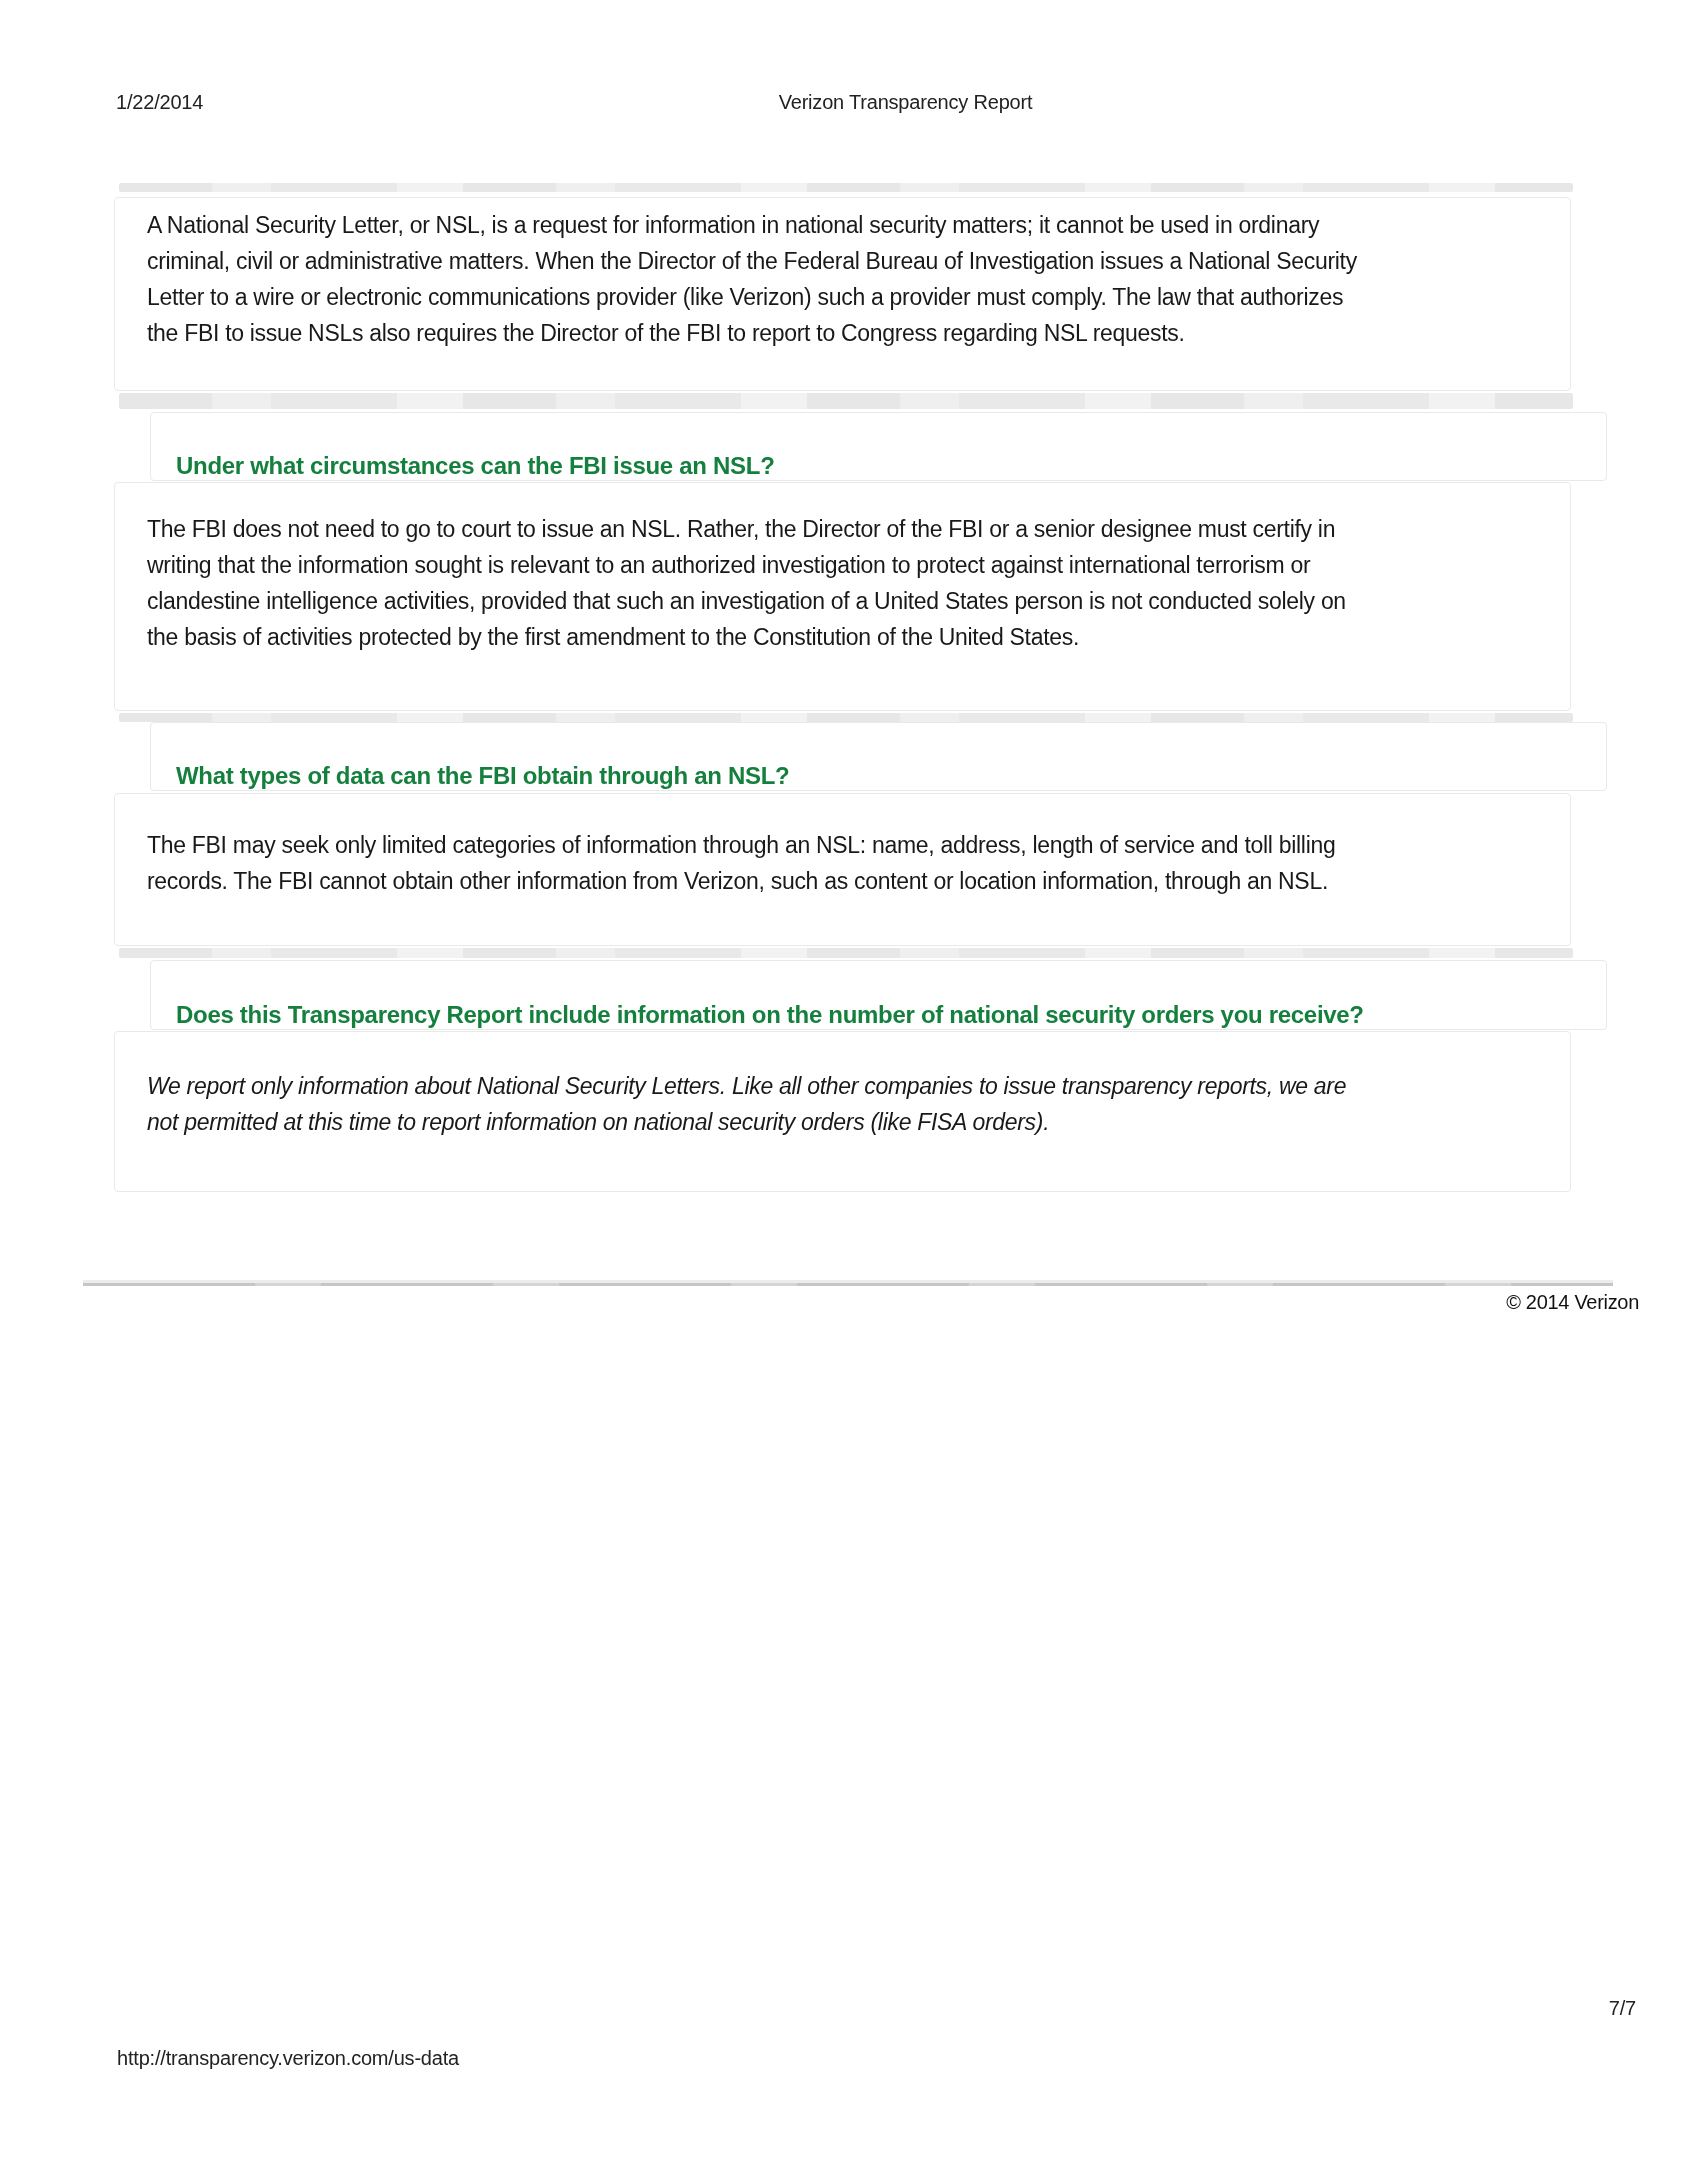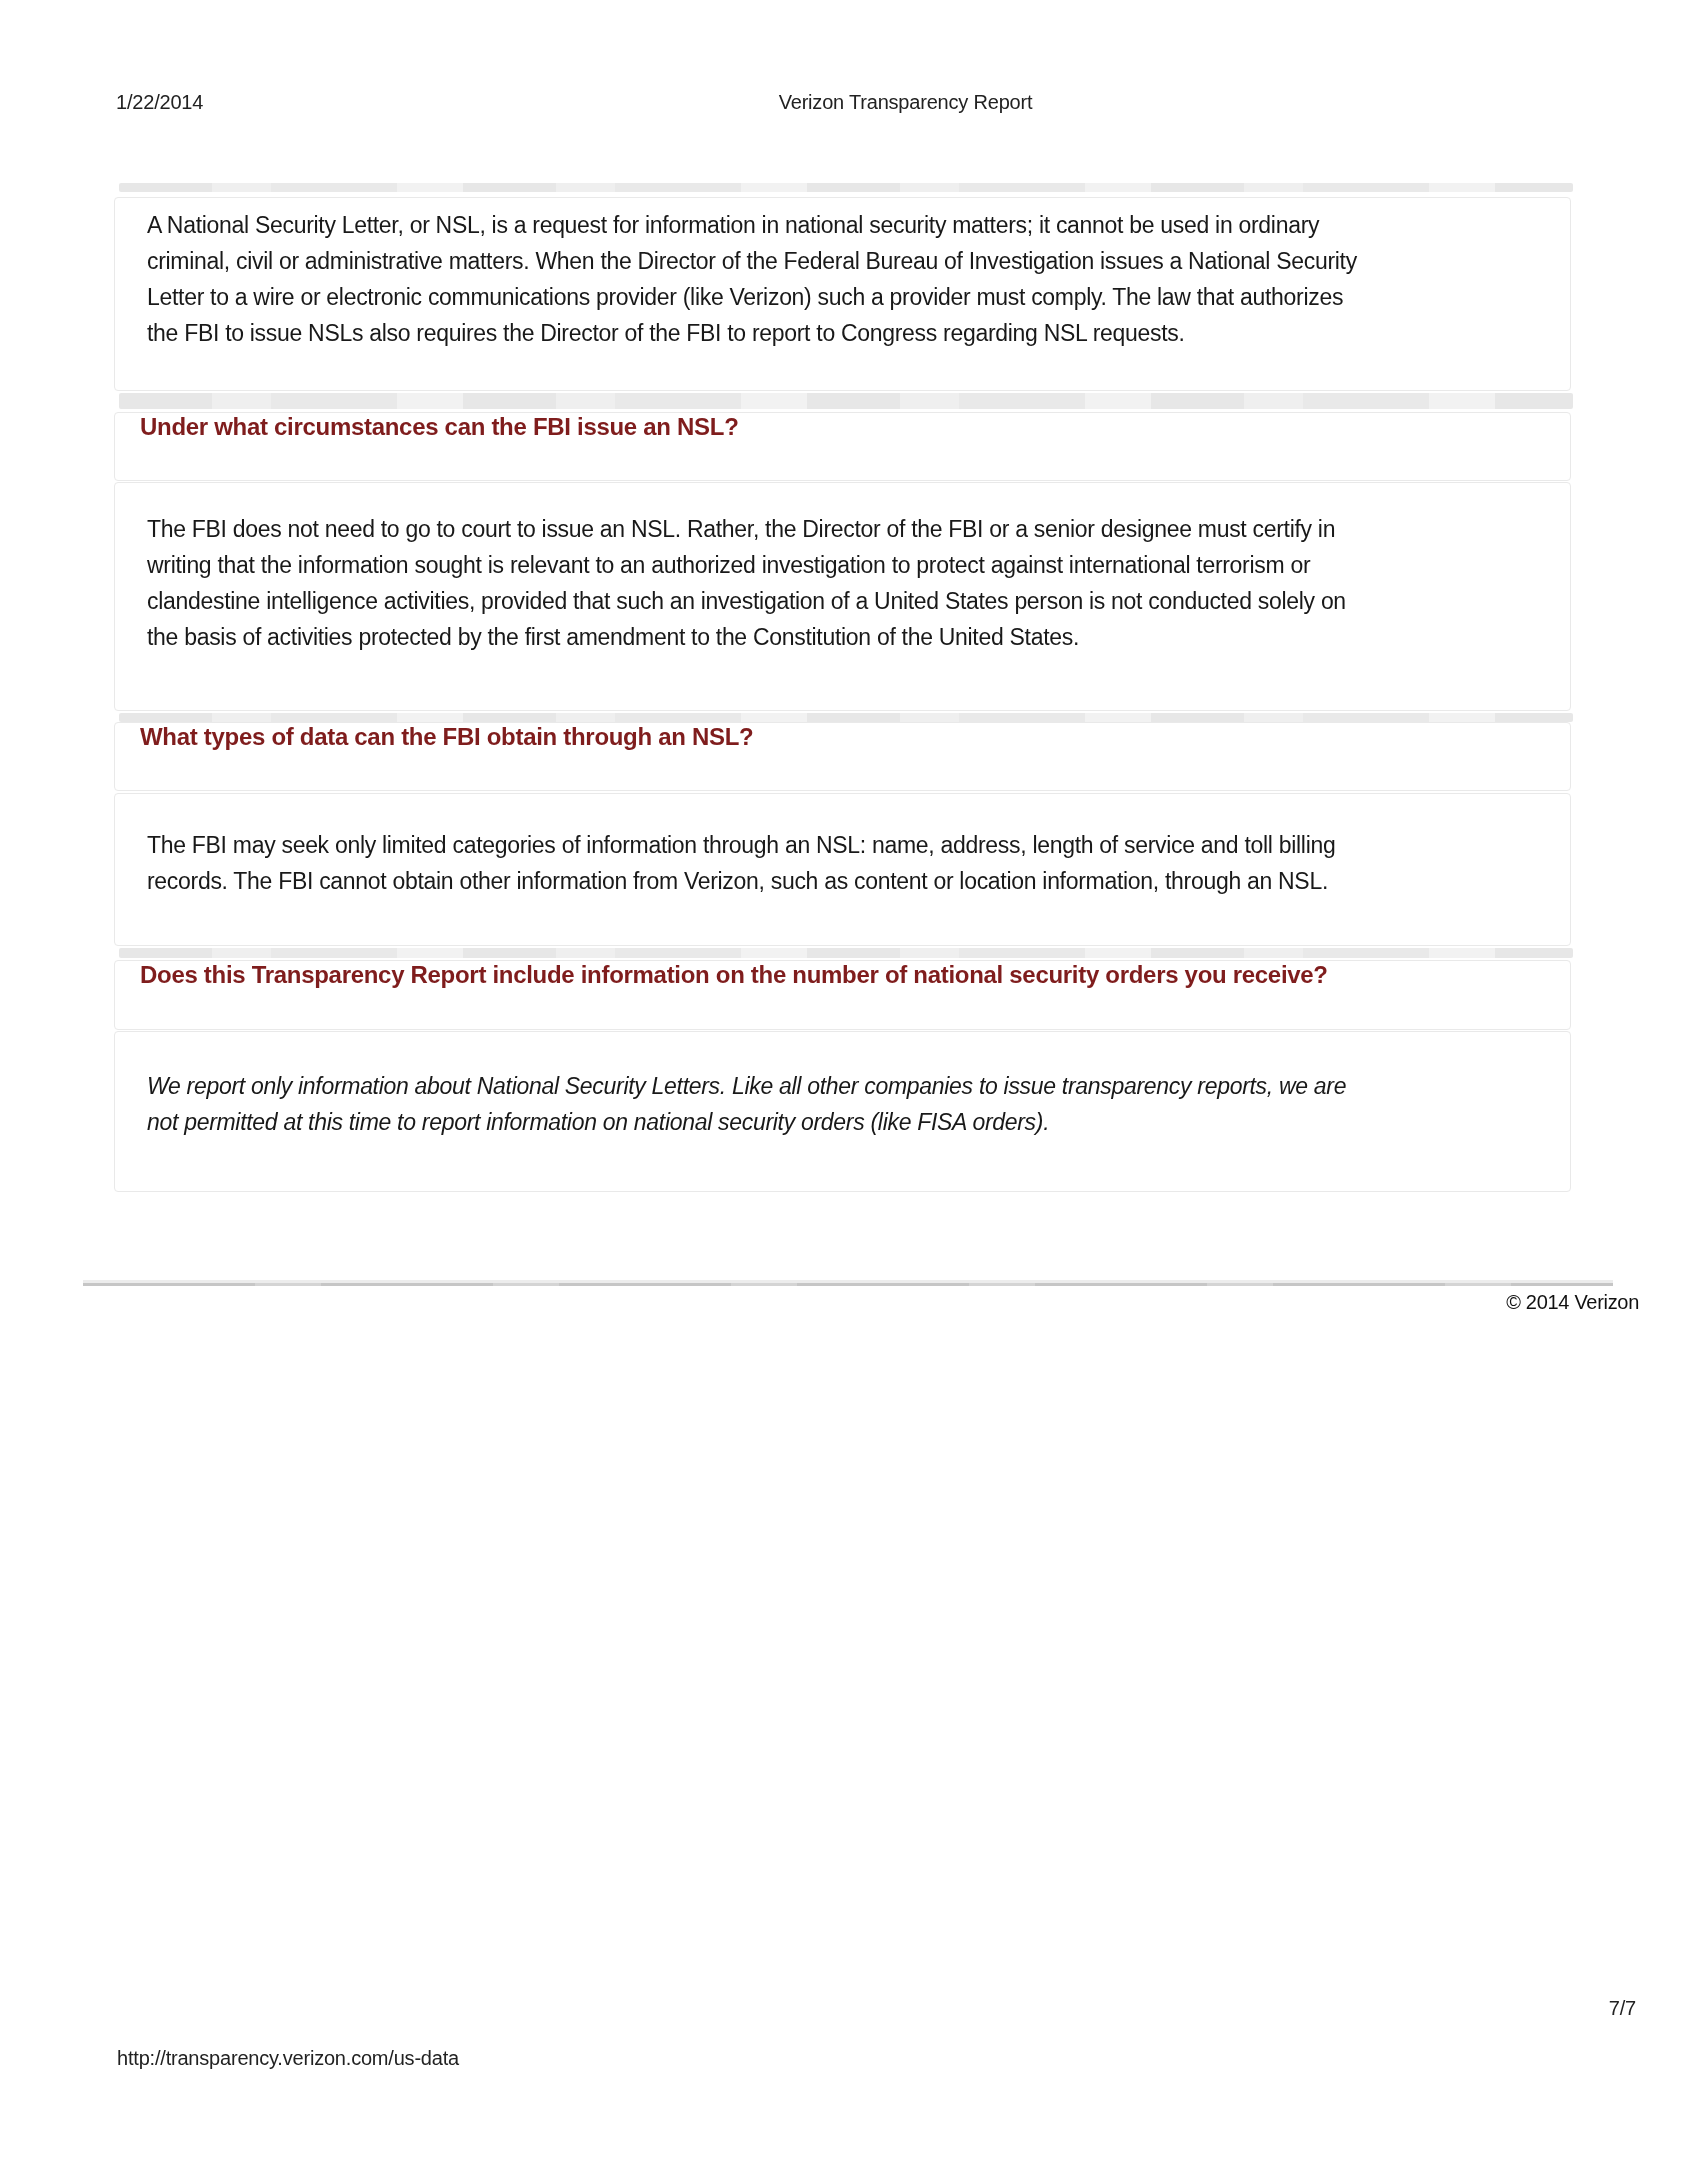--- a/index.html
+++ b/index.html
@@ -44,26 +44,27 @@
     position:absolute;
     left:114px;
     width:1457px;
     box-sizing:border-box;
     background:#ffffff;
     border:1.3px solid #e9e9e9;
     border-radius:4px;
   }
   .q-card{
     display:flex;
-    align-items:flex-start;
+    align-items:flex-end;
     padding-left:25px;
     font-size:24px;
     font-weight:bold;
     letter-spacing:-0.3px;
-    color:#7f1d1d;
+    color:#15803d;
+    margin-left:36px;
   }
   .a-card{
     padding-left:32px;
     padding-right:20px;
     overflow:hidden;
   }
   .para{
     font-size:23px;
     line-height:36px;
     letter-spacing:-0.3px;

